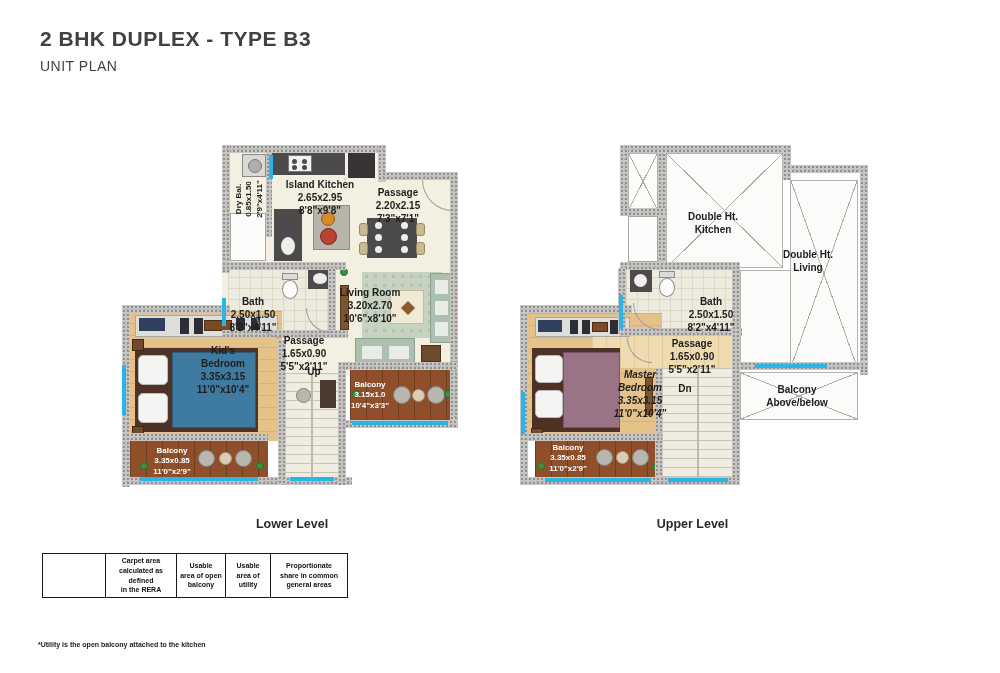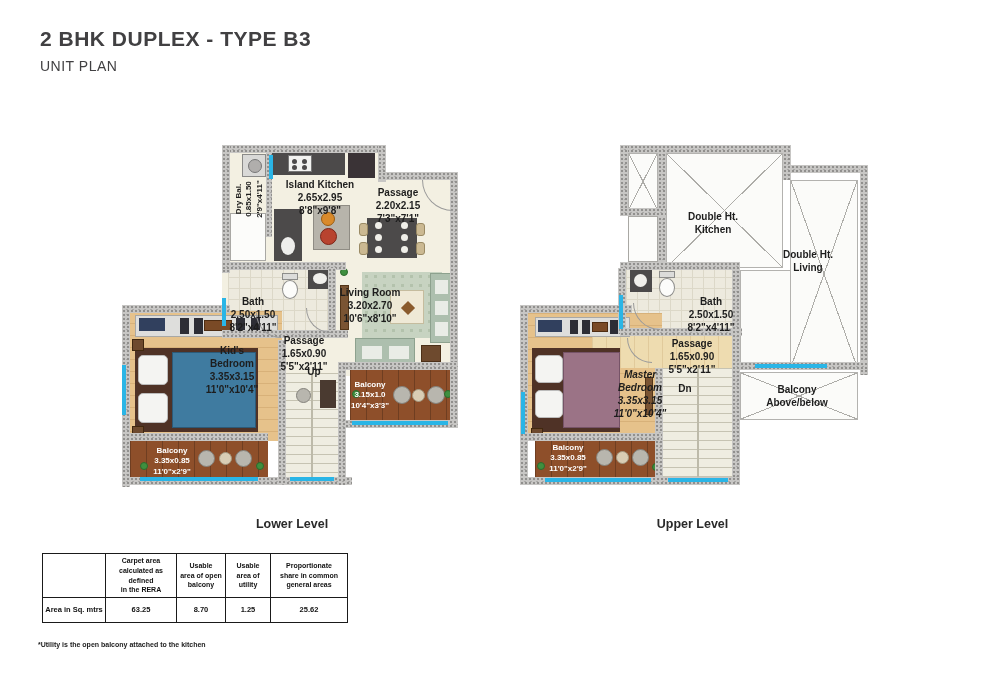--- a/index.html
+++ b/index.html
@@ -213,21 +213,21 @@
     <div class="rname">Living Room</div>
     <div>3.20x2.70</div>
     <div>10'6"x8'10"</div>
   </div>
   <div class="rlabel" style="left:156px;top:191px;width:60px;">
     <div class="rname">Passage</div>
     <div>1.65x0.90</div>
     <div>5'5"x2'11"</div>
   </div>
   <div class="rlabel" style="left:184px;top:222px;width:24px;"><span>Up</span></div>
-  <div class="rlabel" style="left:79px;top:201px;width:70px;">
+  <div class="rlabel" style="left:70px;top:201px;width:70px;">
     <div class="rname">Kid's Bedroom</div>
     <div>3.35x3.15</div>
     <div>11'0"x10'4"</div>
   </div>
   <div class="rlabel white" style="left:24px;top:303px;width:60px;font-size:8px;">
     <div class="rname">Balcony</div>
     <div>3.35x0.85</div>
     <div>11'0"x2'9"</div>
   </div>
   <div class="rlabel white" style="left:222px;top:237px;width:60px;font-size:8px;">
@@ -358,24 +358,17 @@
       <th style="width:44px;" class="pre">Usable
 area of open
 balcony</th>
       <th style="width:40px;" class="pre">Usable
 area of
 utility</th>
       <th style="width:72px;" class="pre">Proportionate
 share in common
 general areas</th>
     </tr>
-    <tr>
-      <td class="val">Area in Sq. mtrs</td>
-      <td class="val">63.25</td>
-      <td class="val">8.70</td>
-      <td class="val">1.25</td>
-      <td class="val">25.62</td>
-    </tr>
   </tbody>
     </table>
 </div>
 
 <div class="footnote">*Utility is the open balcony attached to the kitchen</div>
 
 </body></html>

